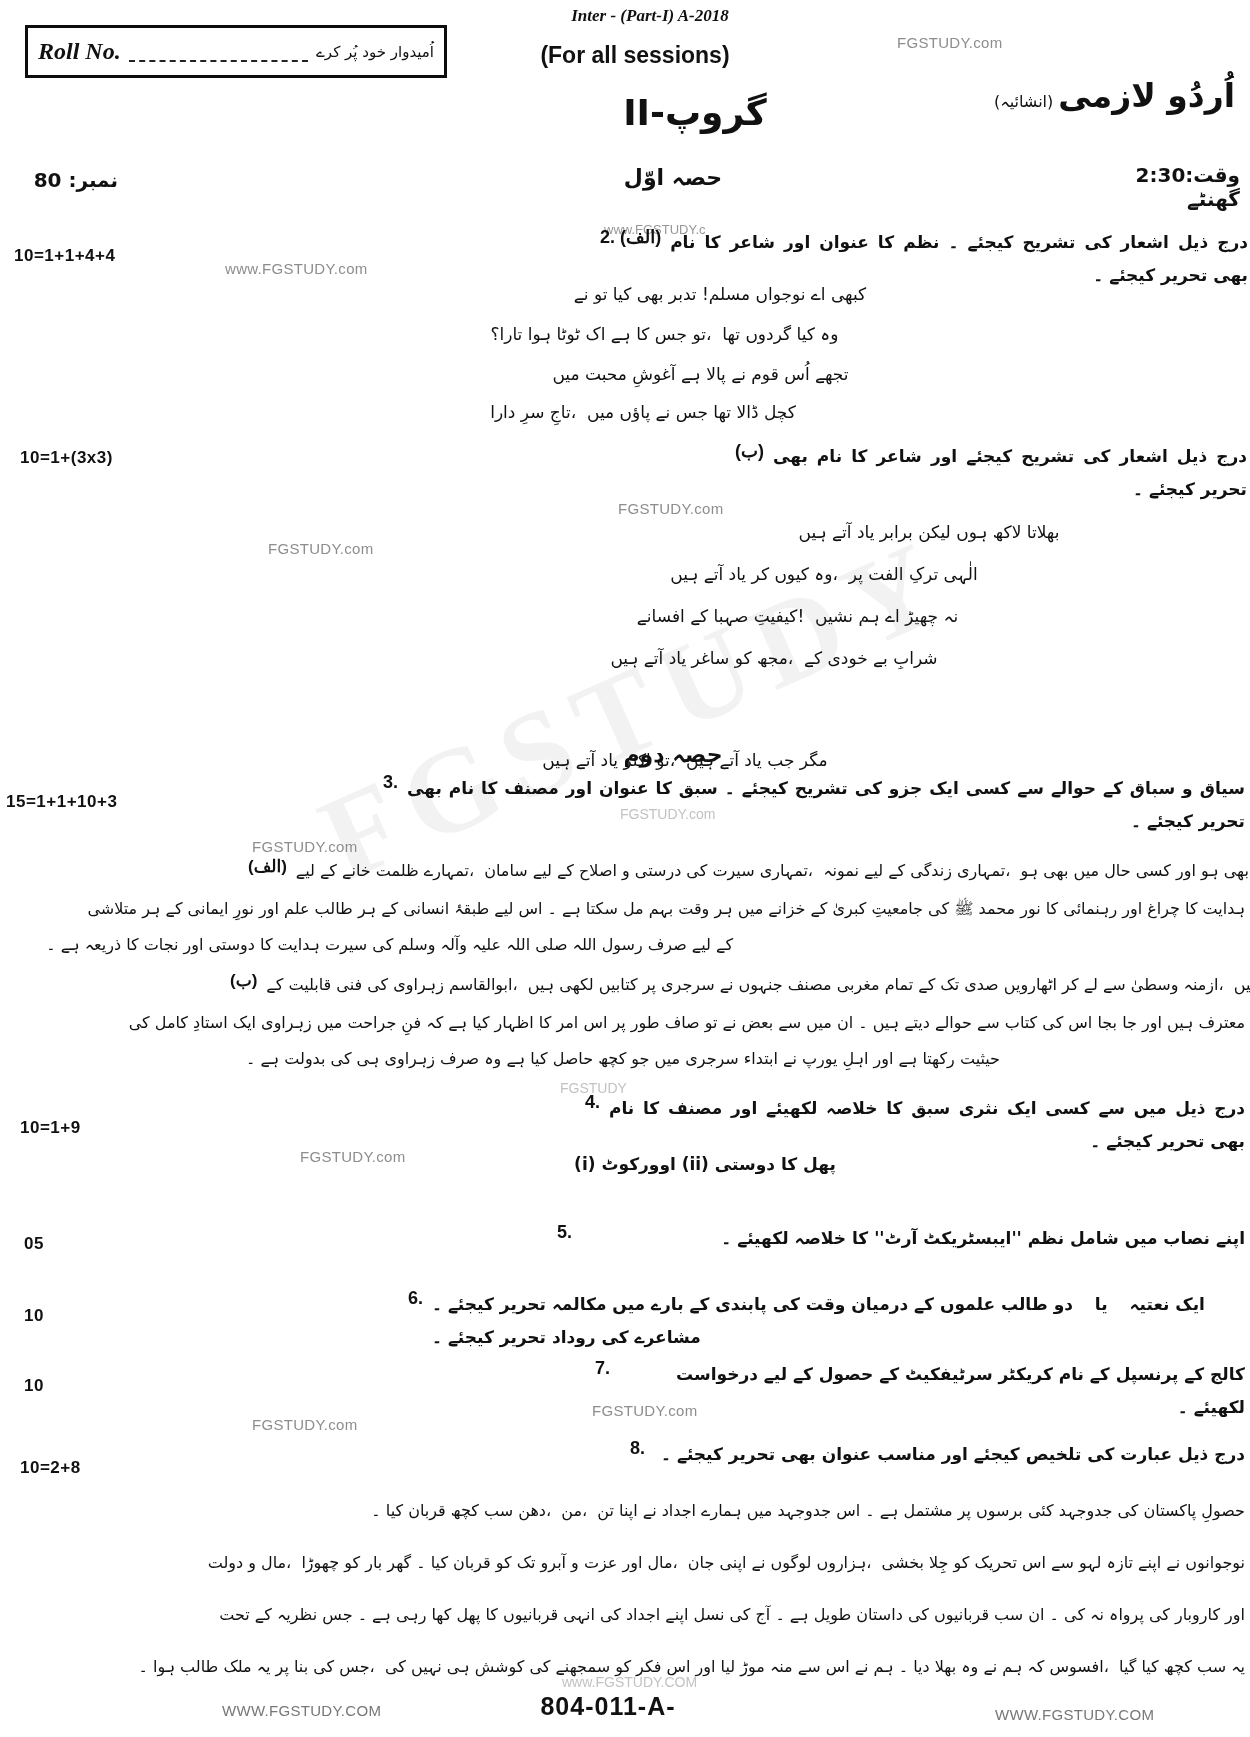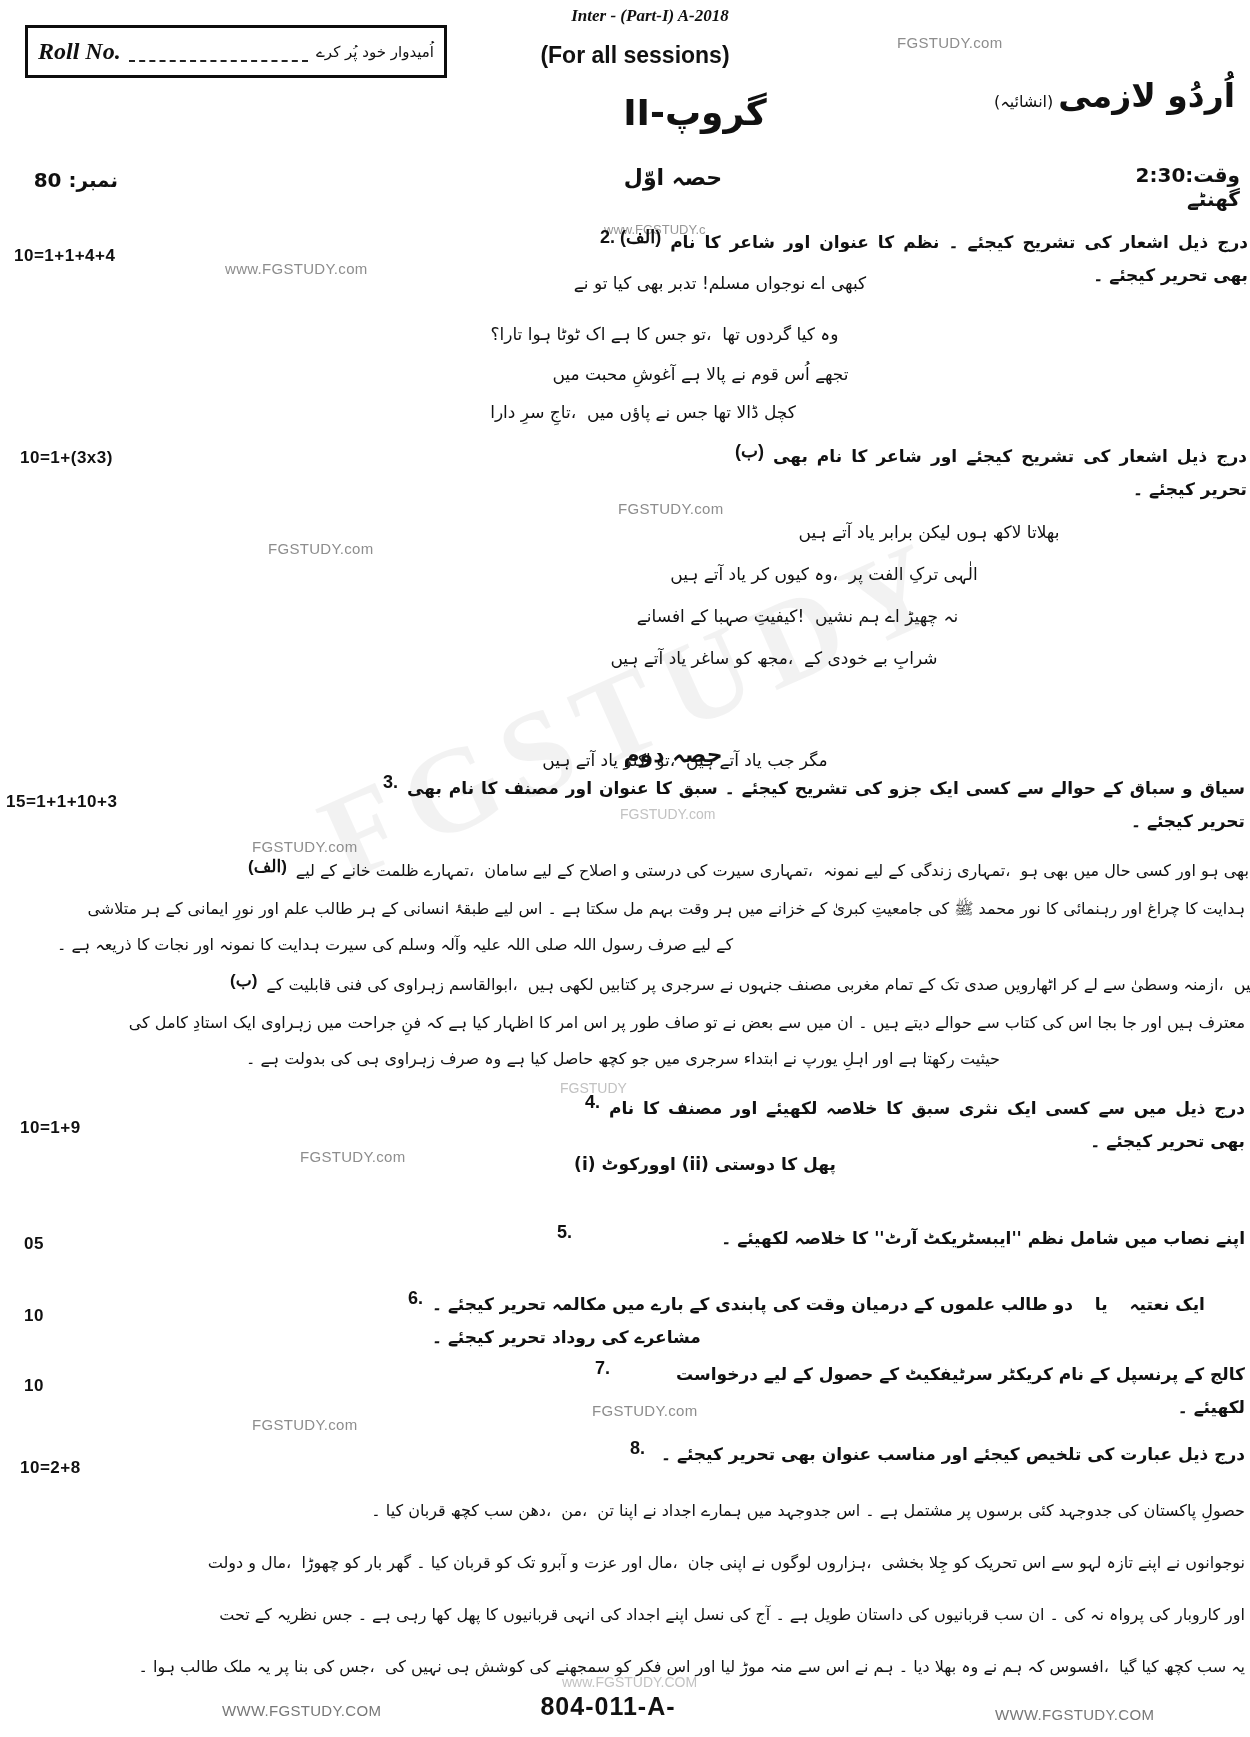--- a/index.html
+++ b/index.html
@@ -60,21 +60,21 @@
   <div class="abs ur-rtl sechead" style="left:608px;top:165px;width:130px;">حصہ اوّل</div>
 
   <div class="abs wm-sm" style="left:604px;top:222px;">www.FGSTUDY.c</div>
   <div class="abs qrow" style="left:600px;top:226px;width:648px;">
     <span class="qnum">2. (الف)</span>
     <span class="qtext ur just">درج ‎ذیل ‎اشعار ‎کی ‎تشریح ‎کیجئے ‎۔ ‎نظم ‎کا ‎عنوان ‎اور ‎شاعر ‎کا ‎نام ‎بھی ‎تحریر ‎کیجئے ‎۔</span>
   </div>
   <div class="abs marks" style="left:14px;top:246px;">10=1+1+4+4</div>
   <div class="abs wm" style="left:225px;top:260px;">www.FGSTUDY.com</div>
 
-  <div class="abs verse ur" style="left:505px;top:269px;width:430px;">کبھی ‎اے ‎نوجواں ‎مسلم! ‎تدبر ‎بھی ‎کیا ‎تو ‎نے</div>
+  <div class="abs verse ur" style="left:505px;top:280px;width:430px;">کبھی ‎اے ‎نوجواں ‎مسلم! ‎تدبر ‎بھی ‎کیا ‎تو ‎نے</div>
   <div class="abs verse ur" style="left:452px;top:320px;width:425px;">وہ ‎کیا ‎گردوں ‎تھا ‎، ‎تو ‎جس ‎کا ‎ہے ‎اک ‎ٹوٹا ‎ہوا ‎تارا؟</div>
   <div class="abs verse ur" style="left:508px;top:360px;width:385px;">تجھے ‎اُس ‎قوم ‎نے ‎پالا ‎ہے ‎آغوشِ ‎محبت ‎میں</div>
   <div class="abs verse ur" style="left:448px;top:398px;width:390px;">کچل ‎ڈالا ‎تھا ‎جس ‎نے ‎پاؤں ‎میں ‎، ‎تاجِ ‎سرِ ‎دارا</div>
 
   <div class="abs qrow" style="left:735px;top:440px;width:512px;">
     <span class="qnum">(ب)</span>
     <span class="qtext ur just">درج ‎ذیل ‎اشعار ‎کی ‎تشریح ‎کیجئے ‎اور ‎شاعر ‎کا ‎نام ‎بھی ‎تحریر ‎کیجئے ‎۔</span>
   </div>
   <div class="abs marks" style="left:20px;top:448px;">10=1+(3x3)</div>
 
@@ -95,21 +95,21 @@
   </div>
   <div class="abs marks" style="left:6px;top:792px;">15=1+1+10+3</div>
   <div class="abs wm-faint" style="left:620px;top:806px;">FGSTUDY.com</div>
   <div class="abs wm" style="left:252px;top:838px;">FGSTUDY.com</div>
 
   <div class="abs qrow" style="left:248px;top:856px;width:997px;">
     <span class="qnum ur" style="font-size:17px;">(الف)</span>
     <span class="pline ur" style="flex:1;">غرض ‎تم ‎جو ‎کوئی ‎بھی ‎ہو ‎اور ‎کسی ‎حال ‎میں ‎بھی ‎ہو ‎، ‎تمہاری ‎زندگی ‎کے ‎لیے ‎نمونہ ‎، ‎تمہاری ‎سیرت ‎کی ‎درستی ‎و ‎اصلاح ‎کے ‎لیے ‎سامان ‎، ‎تمہارے ‎ظلمت ‎خانے ‎کے ‎لیے</span>
   </div>
   <div class="abs pline ur" style="left:213px;top:894px;width:1032px;">ہدایت ‎کا ‎چراغ ‎اور ‎رہنمائی ‎کا ‎نور ‎محمد ‎ﷺ ‎کی ‎جامعیتِ ‎کبریٰ ‎کے ‎خزانے ‎میں ‎ہر ‎وقت ‎بہم ‎مل ‎سکتا ‎ہے ‎۔ ‎اس ‎لیے ‎طبقۂ ‎انسانی ‎کے ‎ہر ‎طالب ‎علم ‎اور ‎نورِ ‎ایمانی ‎کے ‎ہر ‎متلاشی</div>
-  <div class="abs plinel ur" style="left:213px;top:930px;width:520px;">کے ‎لیے ‎صرف ‎رسول ‎اللہ ‎صلی ‎اللہ ‎علیہ ‎وآلہ ‎وسلم ‎کی ‎سیرت ‎ہدایت ‎کا ‎نمونہ ‎اور ‎نجات ‎کا ‎ذریعہ ‎ہے ‎۔</div>
+  <div class="abs plinel ur" style="left:213px;top:930px;width:520px;">کے ‎لیے ‎صرف ‎رسول ‎اللہ ‎صلی ‎اللہ ‎علیہ ‎وآلہ ‎وسلم ‎کی ‎سیرت ‎ہدایت ‎کا ‎دوستی ‎اور ‎نجات ‎کا ‎ذریعہ ‎ہے ‎۔</div>
 
   <div class="abs qrow" style="left:230px;top:970px;width:1015px;">
     <span class="qnum ur" style="font-size:17px;">(ب)</span>
     <span class="pline ur" style="flex:1;">یورپ ‎میں ‎، ‎ازمنہ ‎وسطیٰ ‎سے ‎لے ‎کر ‎اٹھارویں ‎صدی ‎تک ‎کے ‎تمام ‎مغربی ‎مصنف ‎جنہوں ‎نے ‎سرجری ‎پر ‎کتابیں ‎لکھی ‎ہیں ‎، ‎ابوالقاسم ‎زہراوی ‎کی ‎فنی ‎قابلیت ‎کے</span>
   </div>
   <div class="abs pline ur" style="left:213px;top:1008px;width:1032px;">معترف ‎ہیں ‎اور ‎جا ‎بجا ‎اس ‎کی ‎کتاب ‎سے ‎حوالے ‎دیتے ‎ہیں ‎۔ ‎ان ‎میں ‎سے ‎بعض ‎نے ‎تو ‎صاف ‎طور ‎پر ‎اس ‎امر ‎کا ‎اظہار ‎کیا ‎ہے ‎کہ ‎فنِ ‎جراحت ‎میں ‎زہراوی ‎ایک ‎استادِ ‎کامل ‎کی</div>
   <div class="abs pline ur" style="left:420px;top:1044px;width:580px;">حیثیت ‎رکھتا ‎ہے ‎اور ‎اہلِ ‎یورپ ‎نے ‎ابتداء ‎سرجری ‎میں ‎جو ‎کچھ ‎حاصل ‎کیا ‎ہے ‎وہ ‎صرف ‎زہراوی ‎ہی ‎کی ‎بدولت ‎ہے ‎۔</div>
 
   <div class="abs wm-faint" style="left:560px;top:1080px;">FGSTUDY</div>
   <div class="abs qrow" style="left:585px;top:1092px;width:660px;">

